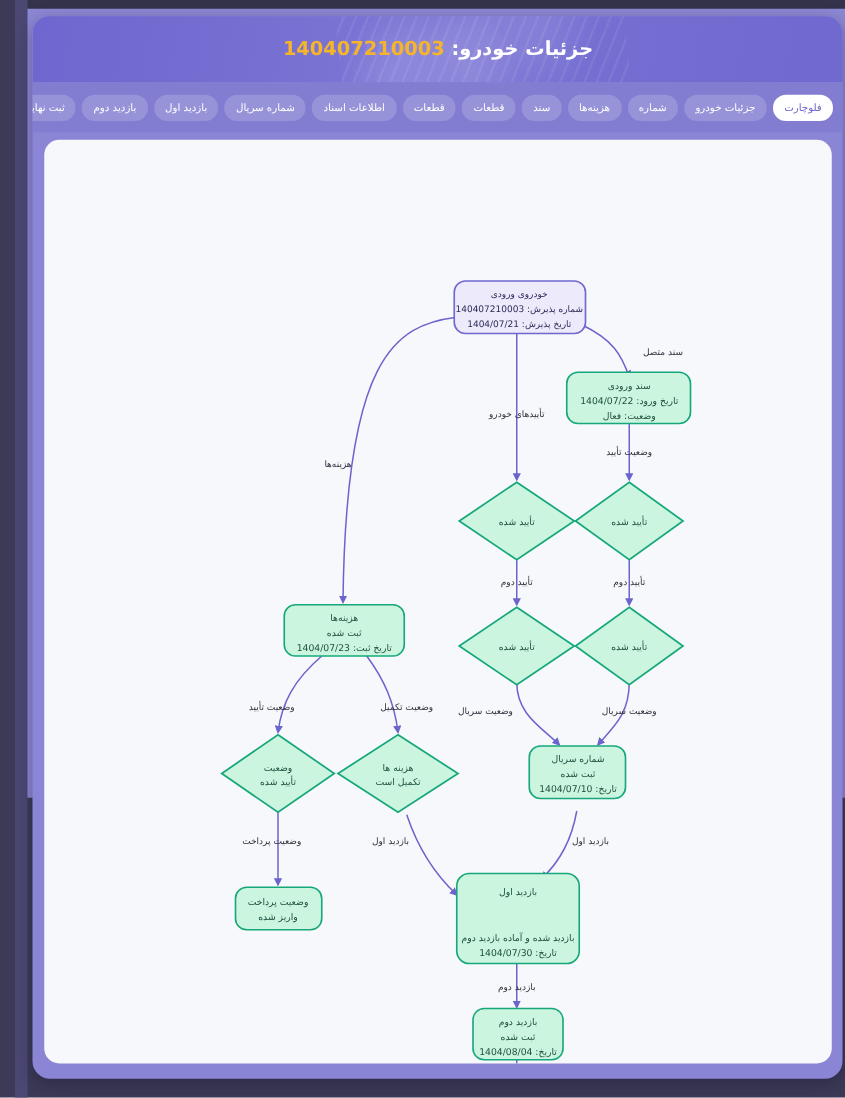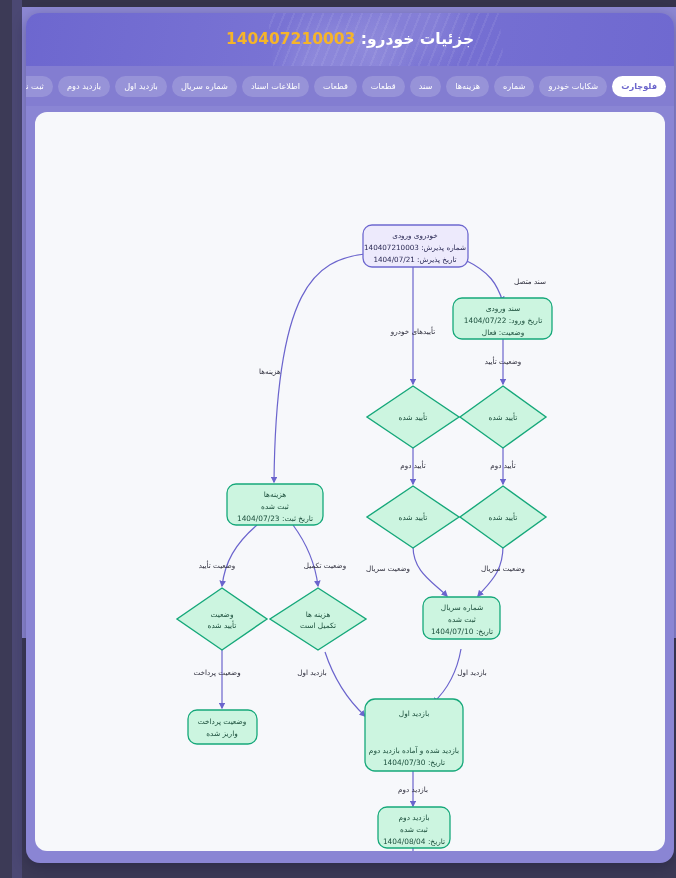--- a/index.html
+++ b/index.html
@@ -111,21 +111,21 @@
     font-size: 8.2px;
     color: #ffffff;
     background: rgba(255,255,255,.17);
     white-space: nowrap;
     cursor: pointer;
     text-align: center;
   }
   .tab.active {
     background: #ffffff;
     color: #6c66cc;
-    font-weight: bold;
+    font-weight: normal;
   }
   .chart-panel {
     position: relative;
     margin: 6px 9px 9px 9px;
     height: 739px;
     background: #f7f8fb;
     border-radius: 12px;
     overflow: hidden;
   }
   .flow-svg {
@@ -163,21 +163,21 @@
 
     <div class="header-band">
       <div class="header-title">
         <span>جزئیات خودرو:</span>
         <span class="num">140407210003</span>
       </div>
     </div>
 
     <div class="tabs-band">
       <div class="tab active">فلوچارت</div>
-      <div class="tab">شکایات خودرو</div>
+      <div class="tab">جزئیات خودرو</div>
       <div class="tab">شماره</div>
       <div class="tab">هزینه‌ها</div>
       <div class="tab">سند</div>
       <div class="tab">قطعات</div>
       <div class="tab">قطعات</div>
       <div class="tab">اطلاعات اسناد</div>
       <div class="tab">شماره سریال</div>
       <div class="tab">بازدید اول</div>
       <div class="tab">بازدید دوم</div>
       <div class="tab">ثبت نهایی</div>

